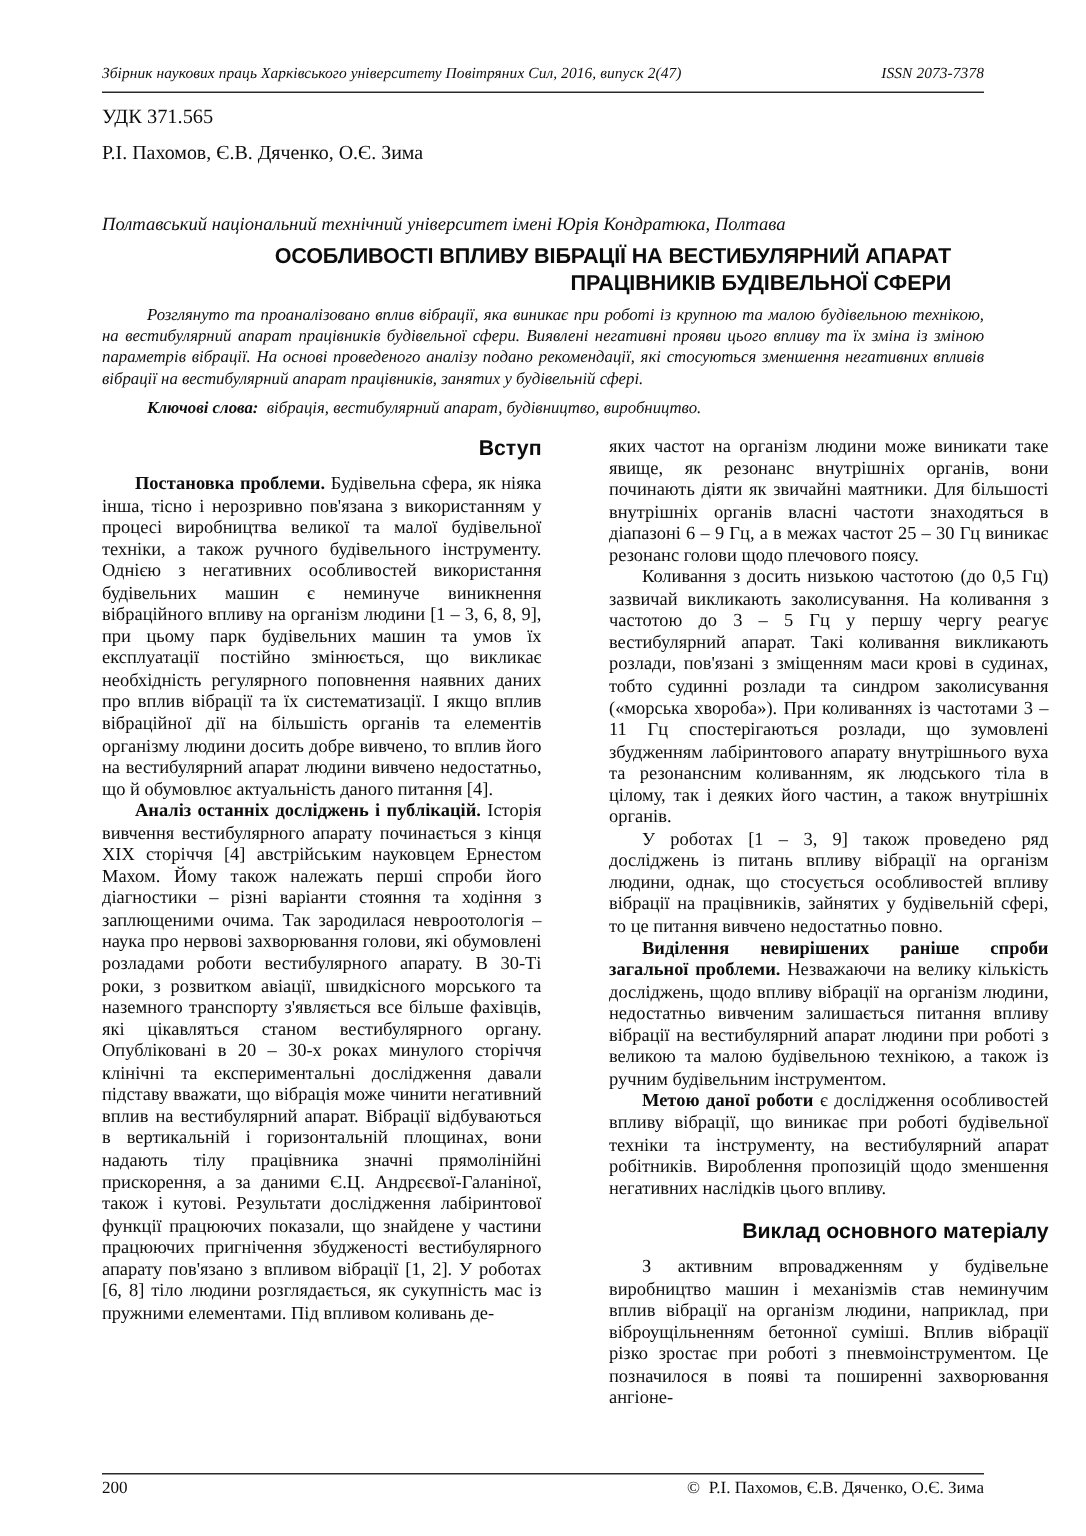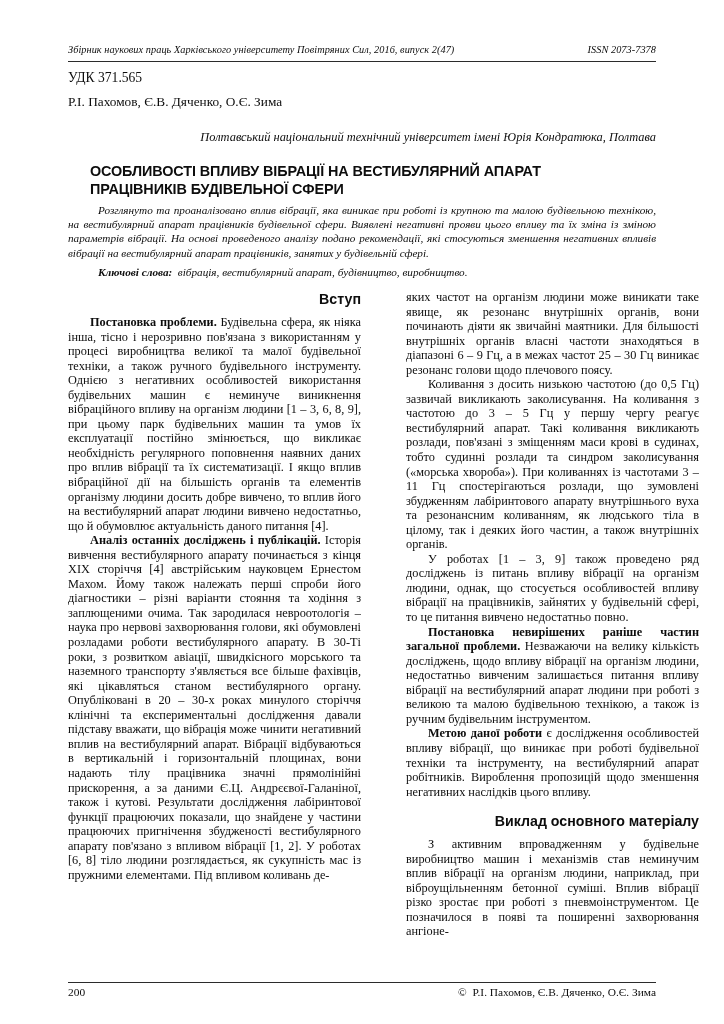--- a/index.html
+++ b/index.html
@@ -58,33 +58,33 @@
   }
   .authors {
     position: absolute;
     left: 68px;
     top: 94px;
     font-size: 13.3px;
   }
   .affiliation {
     position: absolute;
     left: 68px;
-    top: 130px;
-    width: 588px;
-    text-align: right;
+    top: 142px;
+    width: 588px;
+    text-align: left;
     font-style: italic;
     font-size: 12.4px;
   }
 
   .title {
     position: absolute;
     left: 90px;
     top: 152px;
     width: 544px;
-    text-align: left;
+    text-align: right;
     font-family: "Liberation Sans", sans-serif;
     font-weight: bold;
     font-size: 14.4px;
     line-height: 18px;
     letter-spacing: -0.1px;
   }
 
   .abstract {
     position: absolute;
     left: 68px;
@@ -189,21 +189,21 @@
   <div class="col col-left">
     <h2 class="section">Вступ</h2>
     <p><b>Постановка проблеми.</b><span> Будівельна сфера, як ніяка інша, тісно і нерозривно пов'язана з використанням у процесі виробництва великої та малої будівельної техніки, а також ручного будівельного інструменту. Однією з негативних особливостей використання будівельних машин є неминуче виникнення вібраційного впливу на організм людини [1 – 3, 6, 8, 9], при цьому парк будівельних машин та умов їх експлуатації постійно змінюється, що викликає необхідність регулярного поповнення наявних даних про вплив вібрації та їх систематизації. І якщо вплив вібраційної дії на більшість органів та елементів організму людини досить добре вивчено, то вплив його на вестибулярний апарат людини вивчено недостатньо, що й обумовлює актуальність даного питання [4].</span></p>
     <p><b>Аналіз останніх досліджень і публікацій.</b><span> Історія вивчення вестибулярного апарату починається з кінця XIX сторіччя [4] австрійським науковцем Ернестом Махом. Йому також належать перші спроби його діагностики – різні варіанти стояння та ходіння з заплющеними очима. Так зародилася невроотологія – наука про нервові захворювання голови, які обумовлені розладами роботи вестибулярного апарату. В 30-Ті роки, з розвитком авіації, швидкісного морського та наземного транспорту з'являється все більше фахівців, які цікавляться станом вестибулярного органу. Опубліковані в 20 – 30-х роках минулого сторіччя клінічні та експериментальні дослідження давали підставу вважати, що вібрація може чинити негативний вплив на вестибулярний апарат. Вібрації відбуваються в вертикальній і горизонтальній площинах, вони надають тілу працівника значні прямолінійні прискорення, а за даними Є.Ц. Андрєєвої-Галаніної, також і кутові. Результати дослідження лабіринтової функції працюючих показали, що знайдене у частини працюючих пригнічення збудженості вестибулярного апарату пов'язано з впливом вібрації [1, 2]. У роботах [6, 8] тіло людини розглядається, як сукупність мас із пружними елементами. Під впливом коливань де-</span></p>
   </div>
 
   <div class="col col-right">
     <p class="cont">яких частот на організм людини може виникати таке явище, як резонанс внутрішніх органів, вони починають діяти як звичайні маятники. Для більшості внутрішніх органів власні частоти знаходяться в діапазоні 6 – 9 Гц, а в межах частот 25 – 30 Гц виникає резонанс голови щодо плечового поясу.</p>
     <p>Коливання з досить низькою частотою (до 0,5 Гц) зазвичай викликають заколисування. На коливання з частотою до 3 – 5 Гц у першу чергу реагує вестибулярний апарат. Такі коливання викликають розлади, пов'язані з зміщенням маси крові в судинах, тобто судинні розлади та синдром заколисування («морська хвороба»). При коливаннях із частотами 3 – 11 Гц спостерігаються розлади, що зумовлені збудженням лабіринтового апарату внутрішнього вуха та резонансним коливанням, як людського тіла в цілому, так і деяких його частин, а також внутрішніх органів.</p>
     <p>У роботах [1 – 3, 9] також проведено ряд досліджень із питань впливу вібрації на організм людини, однак, що стосується особливостей впливу вібрації на працівників, зайнятих у будівельній сфері, то це питання вивчено недостатньо повно.</p>
-    <p><b>Постановка невирішених раніше частин загальної проблеми.</b><span> Незважаючи на велику кількість досліджень, щодо впливу вібрації на організм людини, недостатньо вивченим залишається питання впливу вібрації на вестибулярний апарат людини при роботі з великою та малою будівельною технікою, а також із ручним будівельним інструментом.</span></p>
+    <p><b>Виділення невирішених раніше спроби загальної проблеми.</b><span> Незважаючи на велику кількість досліджень, щодо впливу вібрації на організм людини, недостатньо вивченим залишається питання впливу вібрації на вестибулярний апарат людини при роботі з великою та малою будівельною технікою, а також із ручним будівельним інструментом.</span></p>
     <p><b>Метою даної роботи</b><span> є дослідження особливостей впливу вібрації, що виникає при роботі будівельної техніки та інструменту, на вестибулярний апарат робітників. Вироблення пропозицій щодо зменшення негативних наслідків цього впливу.</span></p>
     <h2 class="section spaced">Виклад основного матеріалу</h2>
     <p>З активним впровадженням у будівельне виробництво машин і механізмів став неминучим вплив вібрації на організм людини, наприклад, при віброущільненням бетонної суміші. Вплив вібрації різко зростає при роботі з пневмоінструментом. Це позначилося в появі та поширенні захворювання ангіоне-</p>
   </div>
 
   <div class="rule-bottom"></div>
   <div class="folio">200</div>
   <div class="copyright">
     <span class="cmark">©</span><span>Р.І. Пахомов, Є.В. Дяченко, О.Є. Зима</span>
   </div>

